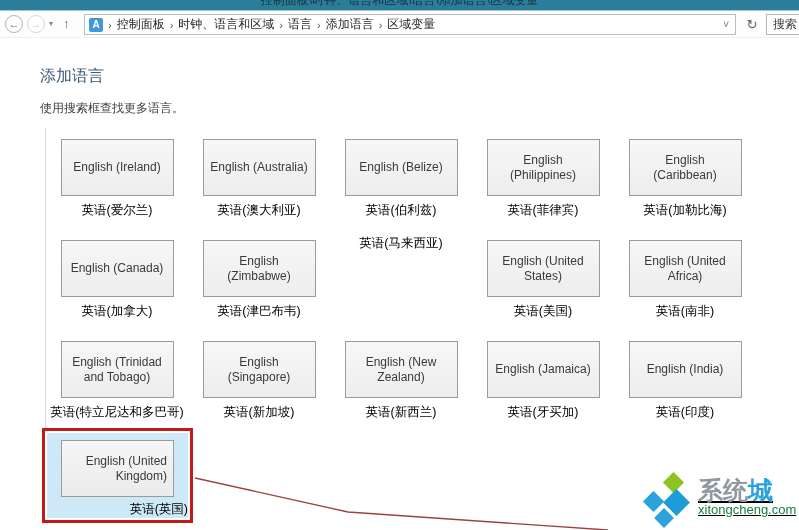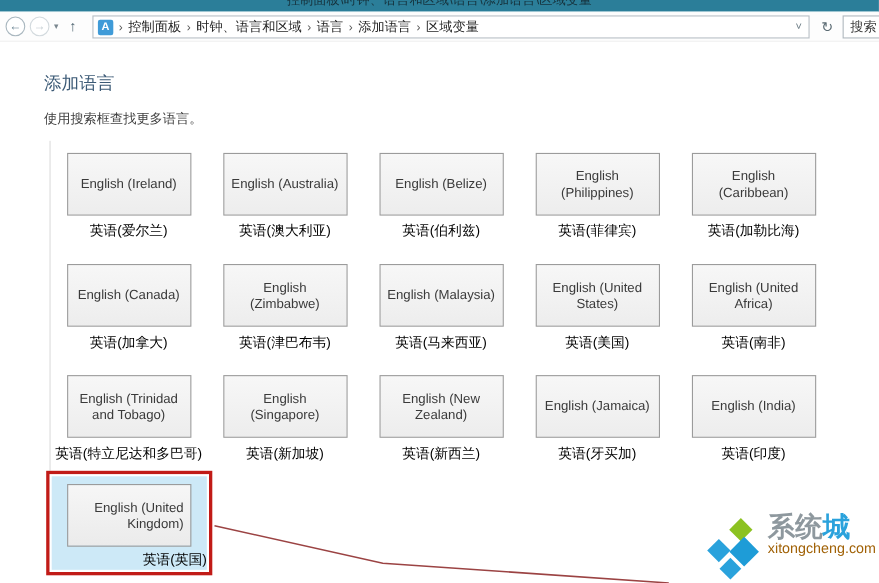--- a/index.html
+++ b/index.html
@@ -64,32 +64,32 @@
   .sel-wrap { position:absolute; left:2px; top:2px; right:2px; bottom:2px;
     background:#cde9f7; text-align:right; }
   .sel-wrap .tile { margin-top:7px; background:linear-gradient(180deg,#f6f6f6,#ebebeb); }
   .sel-wrap .tile-label { margin-top:4px; }
 
   .annotation-line { position:absolute; left:0; top:0; width:799px; height:530px;
     pointer-events:none; }
 
   
   .watermark { position:absolute; left:636px; top:466px; width:163px; height:64px;
-    display:flex; align-items:flex-start; }
+    display:flex; align-items:center;text-decoration:underline; }
   .wm-logo { position:relative; width:62px; height:62px; flex:0 0 auto; }
   .diam { position:absolute; transform:rotate(45deg); }
   .diam.green  { left:30px; top:8px;  width:15px; height:15px; background:#8cc221; }
   .diam.left   { left:10px; top:27px; width:15px; height:15px; background:#2aa2dc; }
   .diam.right  { left:31px; top:26px; width:19px; height:19px; background:#1e9cd7; }
   .diam.bottom { left:21px; top:44px; width:14px; height:14px; background:#2aa2dc; }
   .wm-text { padding-bottom:2px; }
   .wm-brand { font-size:25px; font-weight:bold; line-height:26px; white-space:nowrap; }
   .wm-brand .gray { color:#8e989e; }
   .wm-brand .blue { color:#2aa2dc; }
-  .wm-domain { font-size:13px; color:#a16207; line-height:14px; }
+  .wm-domain { font-size:13px; color:#15803d; line-height:14px; }
 </style>
 </head>
 <body>
 
 <div class="stage">
 
   <div class="titlebar">
     <span class="title-text">控制面板\时钟、语言和区域\语言\添加语言\区域变量</span>
   </div>
 
@@ -166,23 +166,20 @@
         </div>
       <div class="tile-label">英语(加拿大)</div>
     </div>
     <div class="cell">
       <div class="tile">
           <span>English (Zimbabwe)</span>
         </div>
       <div class="tile-label">英语(津巴布韦)</div>
     </div>
     <div class="cell">
-      <div class="tile">
-          <span>English (Malaysia)</span>
-        </div>
       <div class="tile-label">英语(马来西亚)</div>
     </div>
     <div class="cell">
       <div class="tile">
           <span>English (United States)</span>
         </div>
       <div class="tile-label">英语(美国)</div>
     </div>
     <div class="cell">
       <div class="tile">

